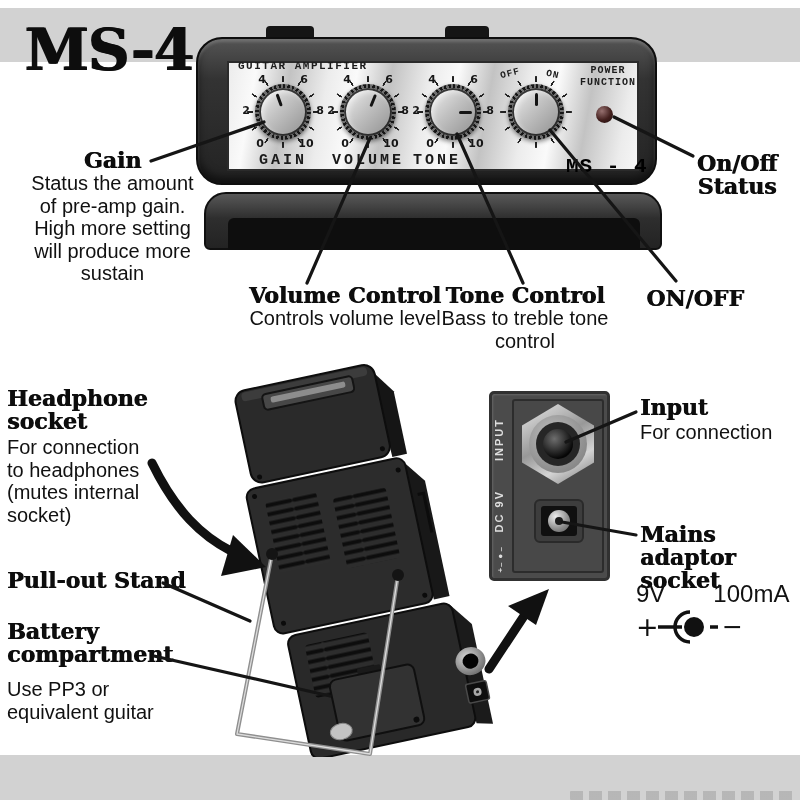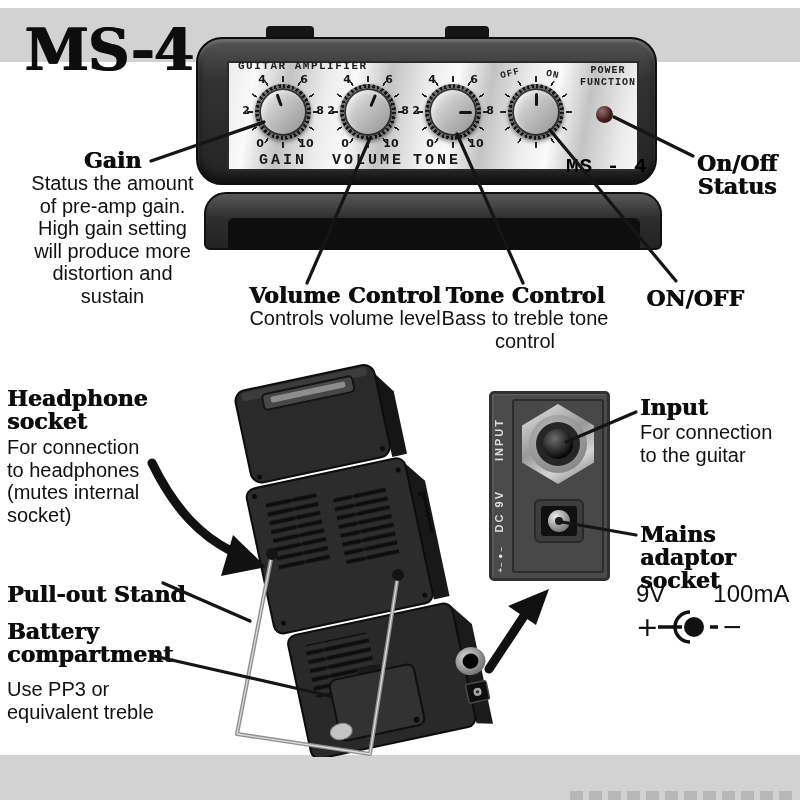--- a/index.html
+++ b/index.html
@@ -174,23 +174,22 @@
 
   <div class="abs led"></div>
 
   <div class="abs lowbody"></div>
   <div class="abs lowinner"></div>
 
   <div class="abs ctr" style="left:10px;top:149px;width:205px;">
     <div class="h">Gain</div>
     <div class="b">Status the amount</div>
     <div class="b">of pre-amp gain.</div>
-    <div class="b">High gain setting</div>
+    <div class="b">High more setting</div>
     <div class="b">will produce more</div>
-    <div class="b">distortion and</div>
     <div class="b">sustain</div>
   </div>
 
   <div class="abs ctr" style="left:420px;top:284px;width:210px;">
     <div class="h">Tone Control</div>
     <div class="b">Bass to treble tone</div>
     <div class="b">control</div>
   </div>
 
   <div class="abs ctr" style="left:225px;top:284px;width:240px;">
@@ -207,33 +206,32 @@
 
   <div class="abs" style="left:7px;top:387px;width:180px;">
     <div class="h">Headphone</div>
     <div class="h">socket</div>
     <div class="b" style="margin-top:3px;">For connection</div>
     <div class="b">to headphones</div>
     <div class="b">(mutes internal</div>
     <div class="b">socket)</div>
   </div>
 
-  <div class="abs h" style="left:7px;top:583px;">Pull-out Stand</div>
+  <div class="abs h" style="left:7px;top:569px;">Pull-out Stand</div>
 
   <div class="abs" style="left:7px;top:620px;width:190px;">
     <div class="h">Battery</div>
     <div class="h">compartment</div>
     <div class="b" style="margin-top:12px;">Use PP3 or</div>
-    <div class="b">equivalent treble</div>
+    <div class="b">equivalent guitar</div>
   </div>
 
   <div class="abs" style="left:640px;top:396px;width:160px;">
     <div class="h">Input</div>
     <div class="b" style="margin-top:2px;">For connection</div>
-    <div class="b">to the guitar</div>
   </div>
 
   <div class="abs" style="left:640px;top:523px;width:160px;">
     <div class="h">Mains adaptor</div>
     <div class="h">socket</div>
   </div>
 
   <div class="abs spec">
     <span>9V</span><span class="dcsym"><span class="solid"></span><span class="dash"></span></span><span>100mA</span>
   </div>

